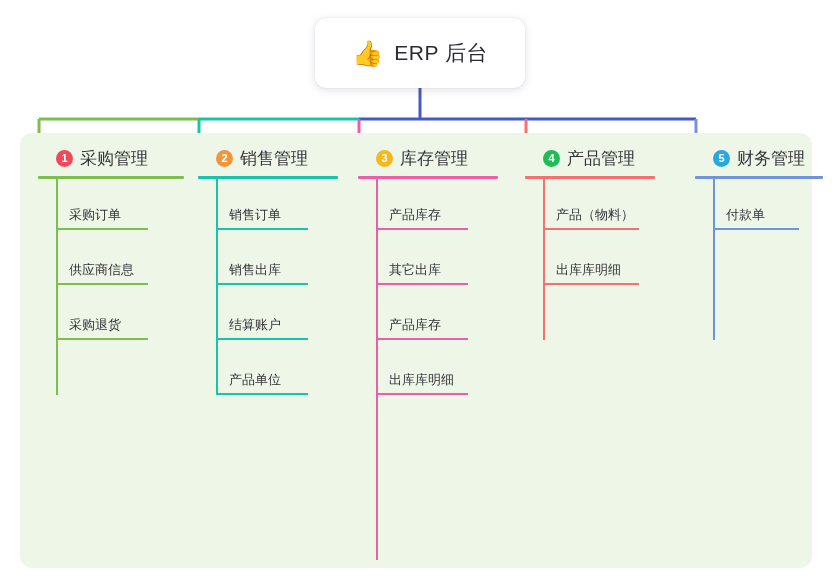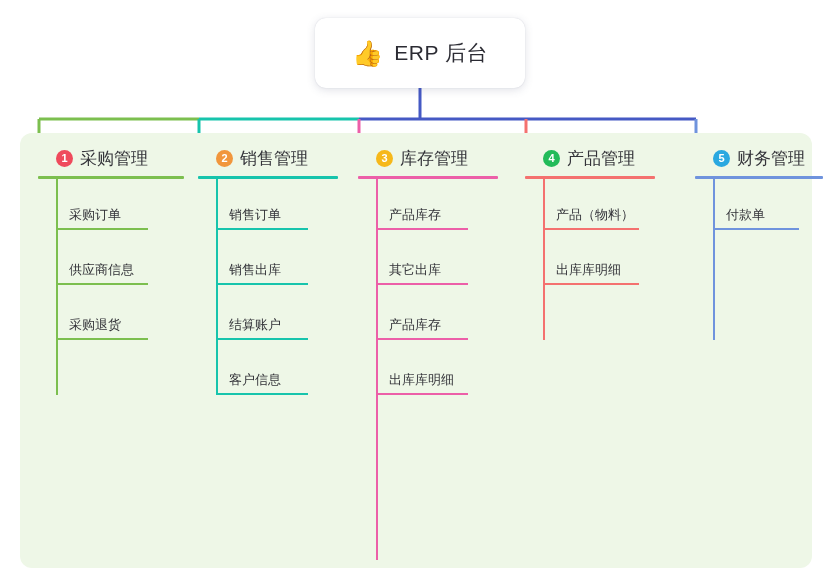--- a/index.html
+++ b/index.html
@@ -203,21 +203,21 @@
             </div>
             <div class="item">
               <span class="item-text">销售出库</span>
               <div class="item-rule" style="background: rgb(23, 196, 172); width: 92px;"></div>
             </div>
             <div class="item">
               <span class="item-text">结算账户</span>
               <div class="item-rule" style="background: rgb(23, 196, 172); width: 92px;"></div>
             </div>
             <div class="item">
-              <span class="item-text">客户信息</span>
+              <span class="item-text">产品单位</span>
               <div class="item-rule" style="background: rgb(23, 196, 172); width: 92px;"></div>
             </div>
           </div>
         </div>
         <div class="column" style="left: 338px; top: 12px; width: 140px;">
           <div class="col-head">
             <span class="badge" style="background: rgb(246, 184, 26);">3</span>
             <span class="col-title">库存管理</span>
           </div>
           <div class="head-rule" style="background: rgb(236, 95, 168); width: 140px;"></div>

